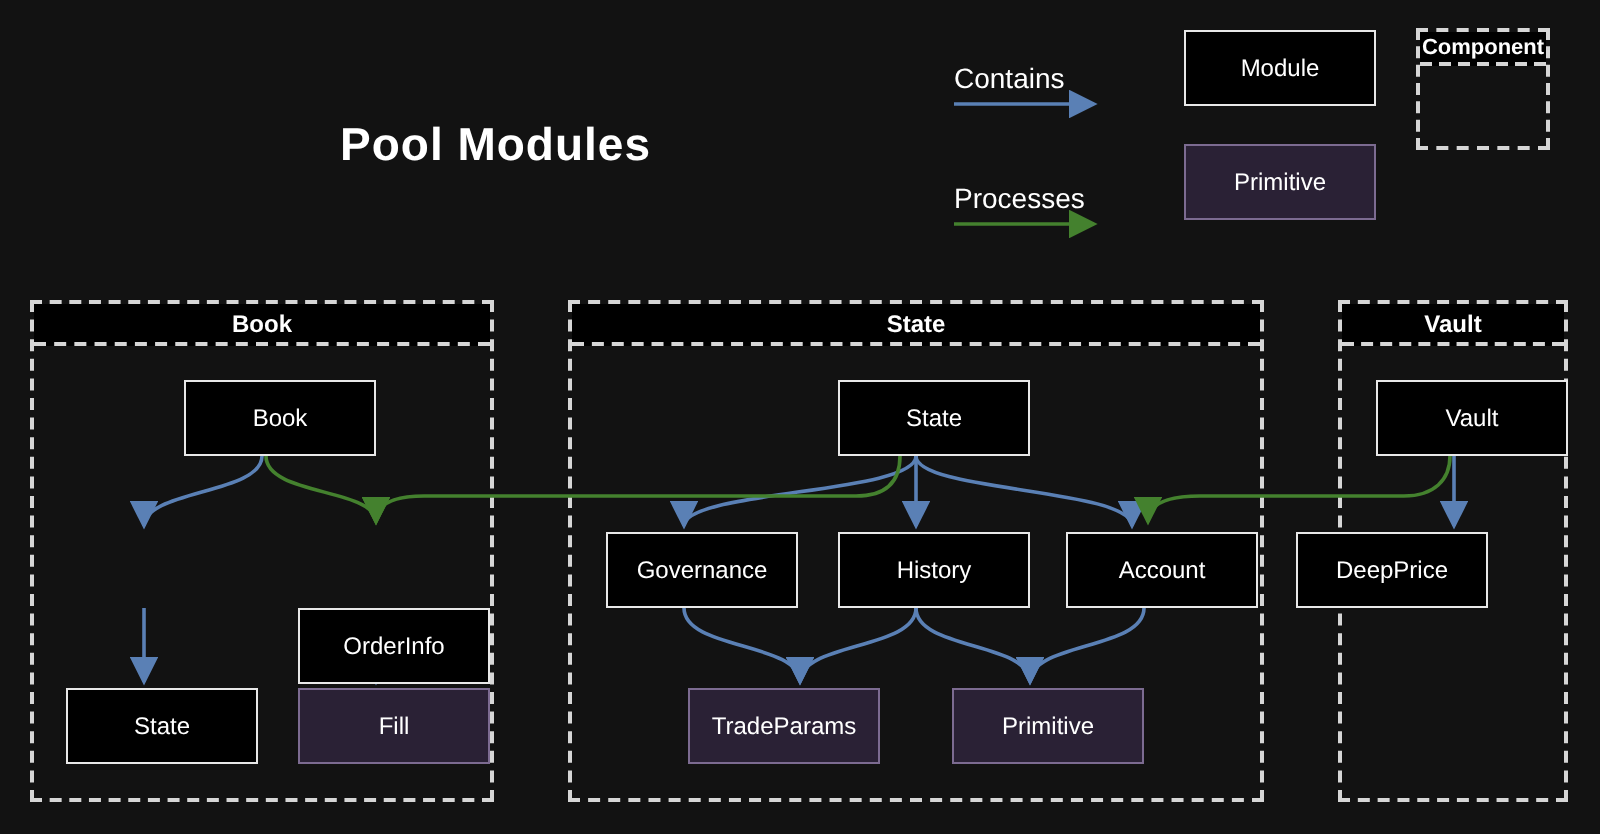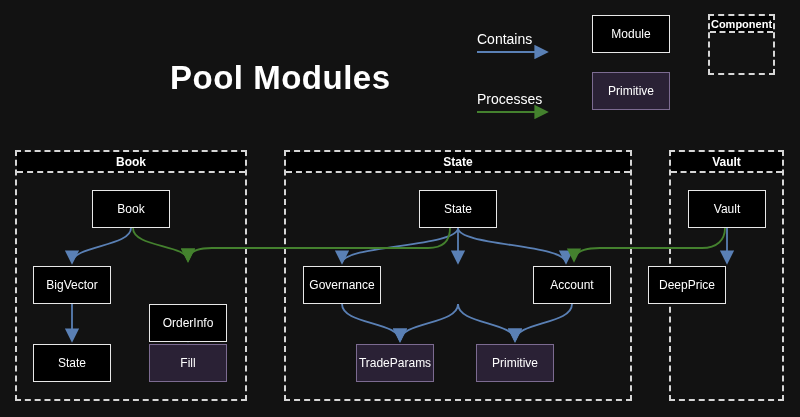--- a/index.html
+++ b/index.html
@@ -5,28 +5,28 @@
   html,body{margin:0;padding:0;background:#000;}
   .stage{
     position:relative;
     width:800px;height:417px;
     background:var(--background,#121212);
     font-family:"Liberation Sans", sans-serif;
     overflow:hidden;
   }
   .title{
     position:absolute;left:170px;top:59px;margin:0;
-    color:var(--text,#fff);font-size:33px;font-weight:bold;letter-spacing:.5px;
+    color:var(--text,#fff);font-size:23px;font-weight:bold;letter-spacing:.5px;
   }
   .legend-label{
     position:absolute;width:76px;
     color:var(--text,#fff);font-size:14px;
   }
   .node{
-    position:absolute;box-sizing:border-box;height:38px;width:78px;
+    position:absolute;box-sizing:border-box;height:38px;width:96px;
     background:var(--node-fill,#000);
     border:1.5px solid var(--node-border,#e8e8e8);
     color:var(--text,#fff);font-size:12px;
     display:flex;align-items:center;justify-content:center;
   }
   .node.primitive{
     background:var(--primitive-fill,#2a2135);
     border-color:var(--primitive-border,#7c6b91);
   }
   .cluster{
@@ -96,27 +96,27 @@
     <path class="edge contains" d="M458,304 C458,325 515,321 515,341" marker-end="url(#ab)"></path>
     <path class="edge contains" d="M572,304 C572,325 515,321 515,341" marker-end="url(#ab)"></path>
     <path class="edge contains" d="M727,228 L727,263" marker-end="url(#ab)"></path>
 
     <path class="edge processes" d="M133,228 C133,248 188,244 188,261" marker-end="url(#ag)"></path>
     <path class="edge processes" d="M450,228 C450,241 443,248 428,248 L212,248 C198,248 188,251 188,261" marker-end="url(#ag)"></path>
     <path class="edge processes" d="M725,228 C725,240 717,248 702,248 L600,248 C585,248 574,251 574,261" marker-end="url(#ag)"></path>
   </svg>
 
   <div class="node" style="left:92px;top:190px;">Book</div>
-  <div class="node" style="left:33px;top:266px;">BigVector</div>
   <div class="node" style="left:149px;top:266px;margin-top:38px;">OrderInfo</div>
   <div class="node" style="left:33px;top:344px;">State</div>
   <div class="node primitive" style="left:149px;top:344px;">Fill</div>
 
   <div class="node" style="left:419px;top:190px;">State</div>
   <div class="node" style="left:303px;top:266px;">Governance</div>
+  <div class="node" style="left:419px;top:266px;">History</div>
   <div class="node" style="left:533px;top:266px;">Account</div>
-  <div class="node primitive" style="left:356px;top:344px;">TradeParams</div>
+  <div class="node primitive" style="left:344px;top:344px;">TradeParams</div>
   <div class="node primitive" style="left:476px;top:344px;">Primitive</div>
 
   <div class="node" style="left:688px;top:190px;">Vault</div>
   <div class="node" style="left:648px;top:266px;">DeepPrice</div>
 
 </div>
 
 </body></html>

